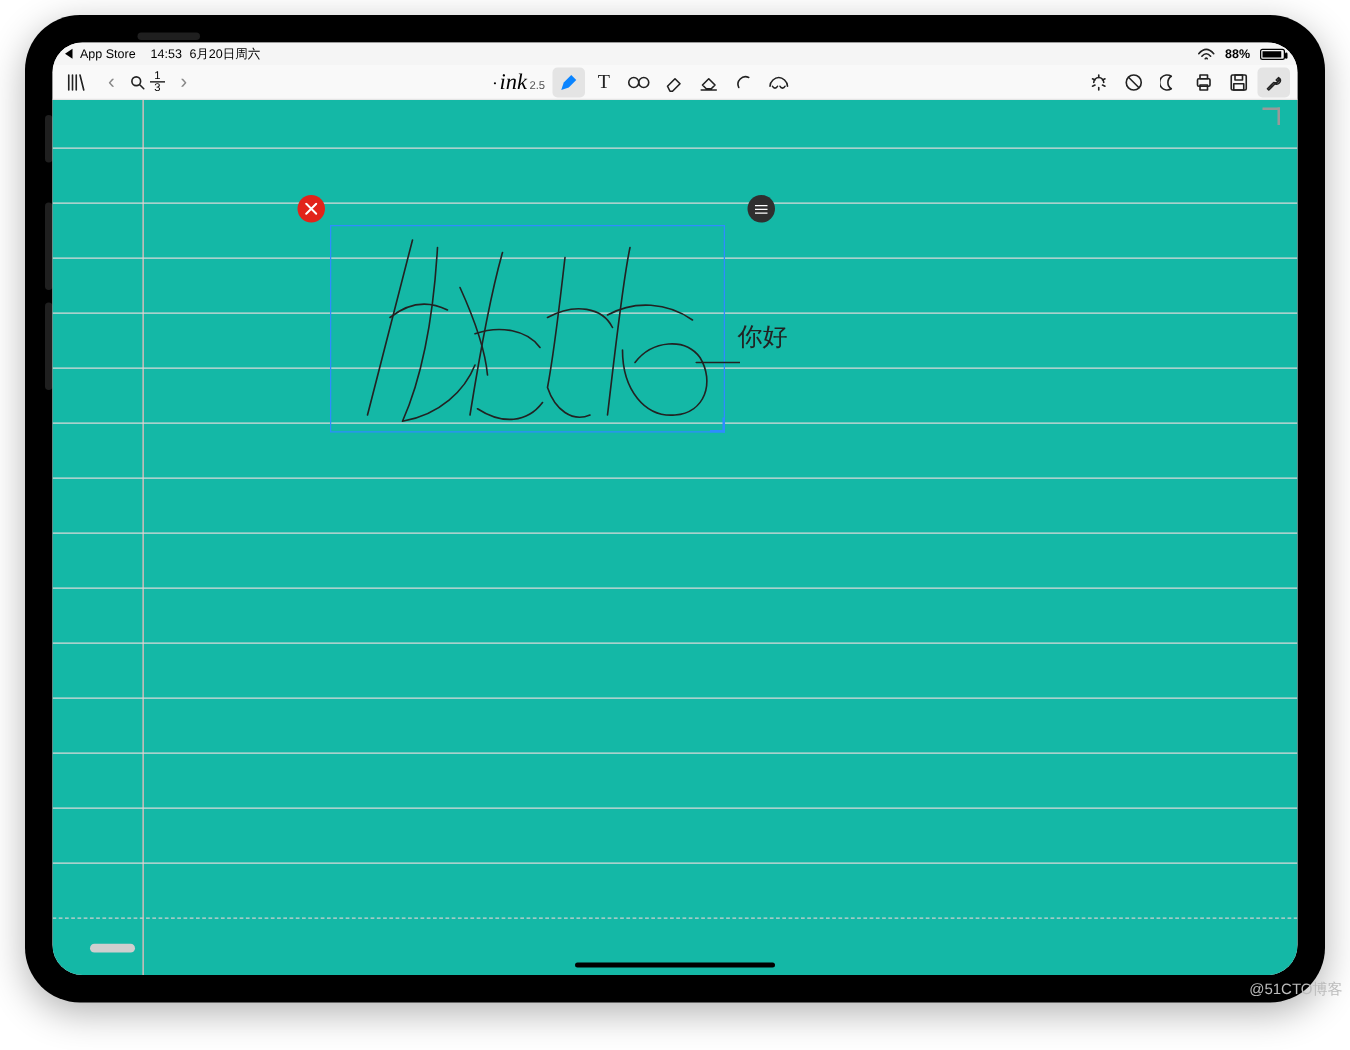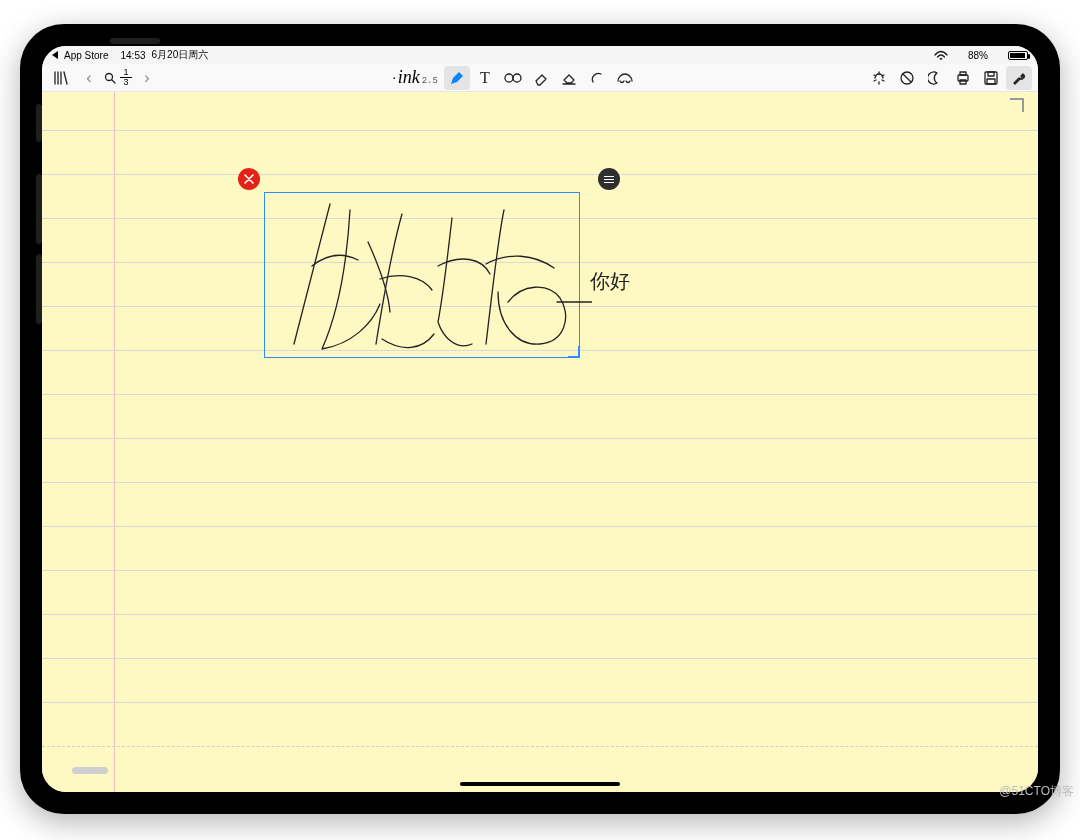--- a/index.html
+++ b/index.html
@@ -1,51 +1,51 @@
 <!DOCTYPE html>
 <html><head>
 <meta charset="utf-8">
 <style>
   * { box-sizing: border-box; margin: 0; padding: 0; }
   body { width: 1080px; height: 840px; background: #fff; font-family: -apple-system, "Helvetica Neue", Arial, sans-serif; position: relative; overflow: hidden; }
 
   
-  .frame { position: absolute; left: 20px; top: 24px; width: 1040px; height: 790px; background: #000; border-radius: 44px; padding: 22px; box-shadow: 0 8px 30px rgba(0,0,0,0.3); }
+  .frame { position: absolute; left: 20px; top: 12px; width: 1040px; height: 790px; background: #000; border-radius: 44px; padding: 22px; box-shadow: 0 8px 30px rgba(0,0,0,0.3); }
   .side-btn { position:absolute; background:#1f1f1f; border-radius:3px; }
   .sb1{ left:16px; top:80px; width:6px; height:38px; }
   .sb2{ left:16px; top:150px; width:6px; height:70px; }
   .sb3{ left:16px; top:230px; width:6px; height:70px; }
   .sbtop{ left:90px; top:14px; width:50px; height:6px; }
 
   .screen { width: 100%; height: 100%; background: #f5f5f5; border-radius: 24px; overflow: hidden; position: relative; display:flex; flex-direction:column; }
 
   
   .status { height: 18px; background:#f5f5f5; display:flex; align-items:center; justify-content:space-between; padding: 0 10px; font-size: 10px; color:#000; }
   .status-left { display:flex; gap:6px; align-items:center; }
-  .status-right { display:flex; gap:20px; align-items:center; }
+  .status-right { display:flex; gap:8px; align-items:center;font-weight:bold; }
   .tri { display:inline-block; width:0;height:0;border-top:4px solid transparent;border-bottom:4px solid transparent;border-right:6px solid #000; }
   .batt { width:20px;height:9px;border:1px solid #000;border-radius:2px;position:relative; }
   .batt:after{content:"";position:absolute;right:-3px;top:2px;width:2px;height:5px;background:#000;border-radius:1px;}
   .batt .fill{position:absolute;left:1px;top:1px;bottom:1px;width:85%;background:#000;}
 
   
   .toolbar { height: 28px; background:#f9f9f9; border-bottom:1px solid #e6e6e6; display:flex; align-items:center; padding: 0 6px; gap:2px; }
   .tbtn { width:26px; height:24px; display:flex; align-items:center; justify-content:center; border-radius:4px; cursor:pointer; color:#222; }
   .tbtn.active { background:#e4e4e4; }
   .tbtn.sel { color:#0a84ff; }
   .spacer { flex:1; }
   .ink { font-family: "Brush Script MT", cursive; font-size:18px; font-style:italic; padding: 0 4px; display:flex; align-items:baseline; gap:2px;}
-  .ink .ver { font-size:9px; font-style:normal; font-family:Liberation Mono, monospace; color:#555;}
+  .ink .ver { font-size:9px; font-style:normal; font-family:Liberation Sans, sans-serif; color:#555;}
   .pagebox { display:flex; align-items:center; gap:4px; font-size:11px; }
   .frac { display:inline-flex; flex-direction:column; align-items:center; font-size:9px; line-height:9px; }
   .frac .bar { width:12px; height:1px; background:#000; }
   .chev { font-size:16px; color:#888; }
 
   
-  .page { flex:1; background:#fef9c3; position:relative; overflow:hidden; }
+  .page { flex:1; background:#14b8a6; position:relative; overflow:hidden; }
   .margin-line { position:absolute; left:72px; top:0; bottom:0; width:1px; background:#f2bdbd; }
   .hline { position:absolute; left:0; right:0; height:1px; background:#d9d9d9; }
   .dashed { border-top:1px dashed #cfcfcf; background:none; height:0; }
   .corner { position:absolute; top:6px; right:14px; width:18px; height:18px; }
   .corner:before{content:"";position:absolute;right:0;top:0;width:14px;height:2px;background:#999;}
   .corner:after{content:"";position:absolute;right:0;top:0;width:2px;height:14px;background:#999;}
 
   .slider { position:absolute; left:30px; bottom:18px; width:36px; height:7px; background:#cfcfcf; border-radius:4px; }
 
   .home { position:absolute; left:50%; bottom:6px; transform:translateX(-50%); width:160px; height:4px; background:#000; border-radius:3px; }

